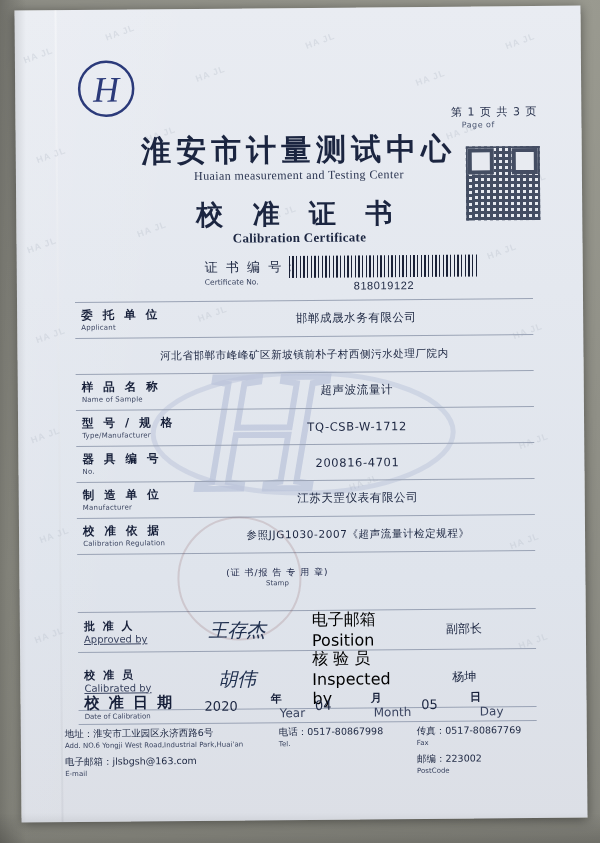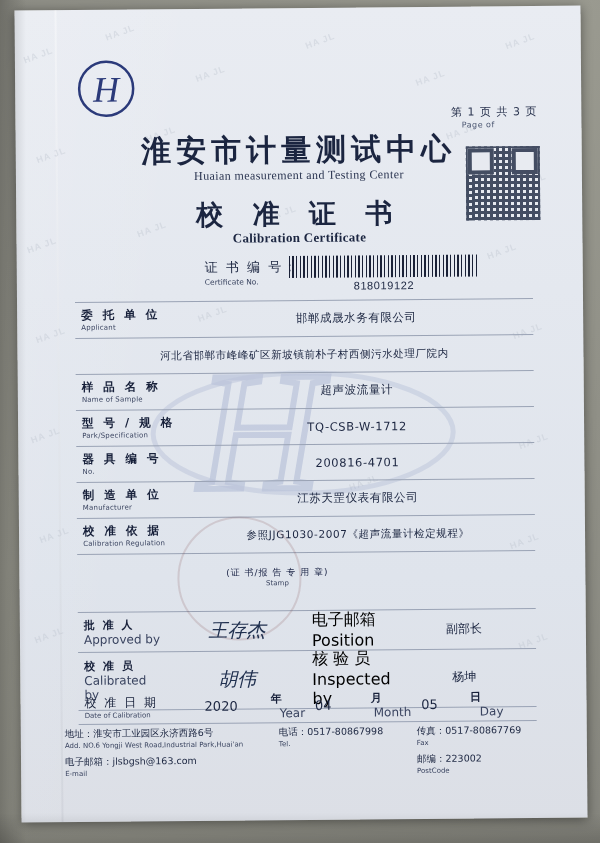--- a/index.html
+++ b/index.html
@@ -273,21 +273,21 @@
     min-height: 38px;
   }
   .sig-row.r1 { top: 602px; }
   .sig-row.r2 { top: 641px; }
   .sig-cell {
     display: flex;
     align-items: center;
   }
   .sig-l { width: 78px; padding-left: 6px; }
   .sig-l .cn { font-size: 11px; font-weight: bold; color: #17203a; letter-spacing: 2px; }
-  .sig-l .en { font-size: 12px; color: #3a4460; }
+  .sig-l .en { font-size: 10px; color: #3a4460; text-decoration: underline; }
   .sig-v {
     width: 150px;
     justify-content: center;
     font-family: "Liberation Serif", serif;
     font-size: 19px;
     color: #20304f;
     font-style: italic;
   }
   .sig-l2 { width: 80px; }
   .sig-v2 { flex: 1; justify-content: center; font-size: 12px; color: #1b2540; }
@@ -297,21 +297,21 @@
     position: absolute;
     left: 58px;
     top: 680px;
     width: 458px;
     display: flex;
     align-items: center;
     min-height: 34px;
     border-bottom: 1px solid #9aa3b5;
   }
   .date-label { width: 114px; padding-left: 6px; }
-  .date-label .cn { font-size: 12px; font-weight: normal; color: #17203a; letter-spacing: 2px; }
+  .date-label .cn { font-size: 15px; font-weight: bold; color: #17203a; letter-spacing: 2px; }
   .date-label .en { font-size: 7px; color: #3a4460; }
   .date-num { font-size: 13px; color: #1b2540; margin: 0 6px; }
   .date-unit { text-align: center; margin: 0 4px; }
   .date-unit .cn { font-size: 11px; color: #17203a; font-weight: bold; }
   .date-unit .en { font-size: 12px; color: #3a4460; margin-left: 32px; }
 
   
   .footer {
     position: absolute;
     left: 44px;
@@ -425,21 +425,21 @@
         <div class="cell-label">
           <div class="cn">样 品 名 称</div>
           <div class="en">Name of Sample</div>
         </div>
         <div class="cell-value">超声波流量计</div>
       </div>
 
       <div class="row">
         <div class="cell-label">
           <div class="cn">型 号 / 规 格</div>
-          <div class="en">Park/Specification</div>
+          <div class="en">Type/Manufacturer</div>
         </div>
         <div class="cell-value">TQ-CSB-W-1712</div>
       </div>
 
       <div class="row">
         <div class="cell-label">
           <div class="cn">器 具 编 号</div>
           <div class="en">No.</div>
         </div>
         <div class="cell-value">200816-4701</div>

